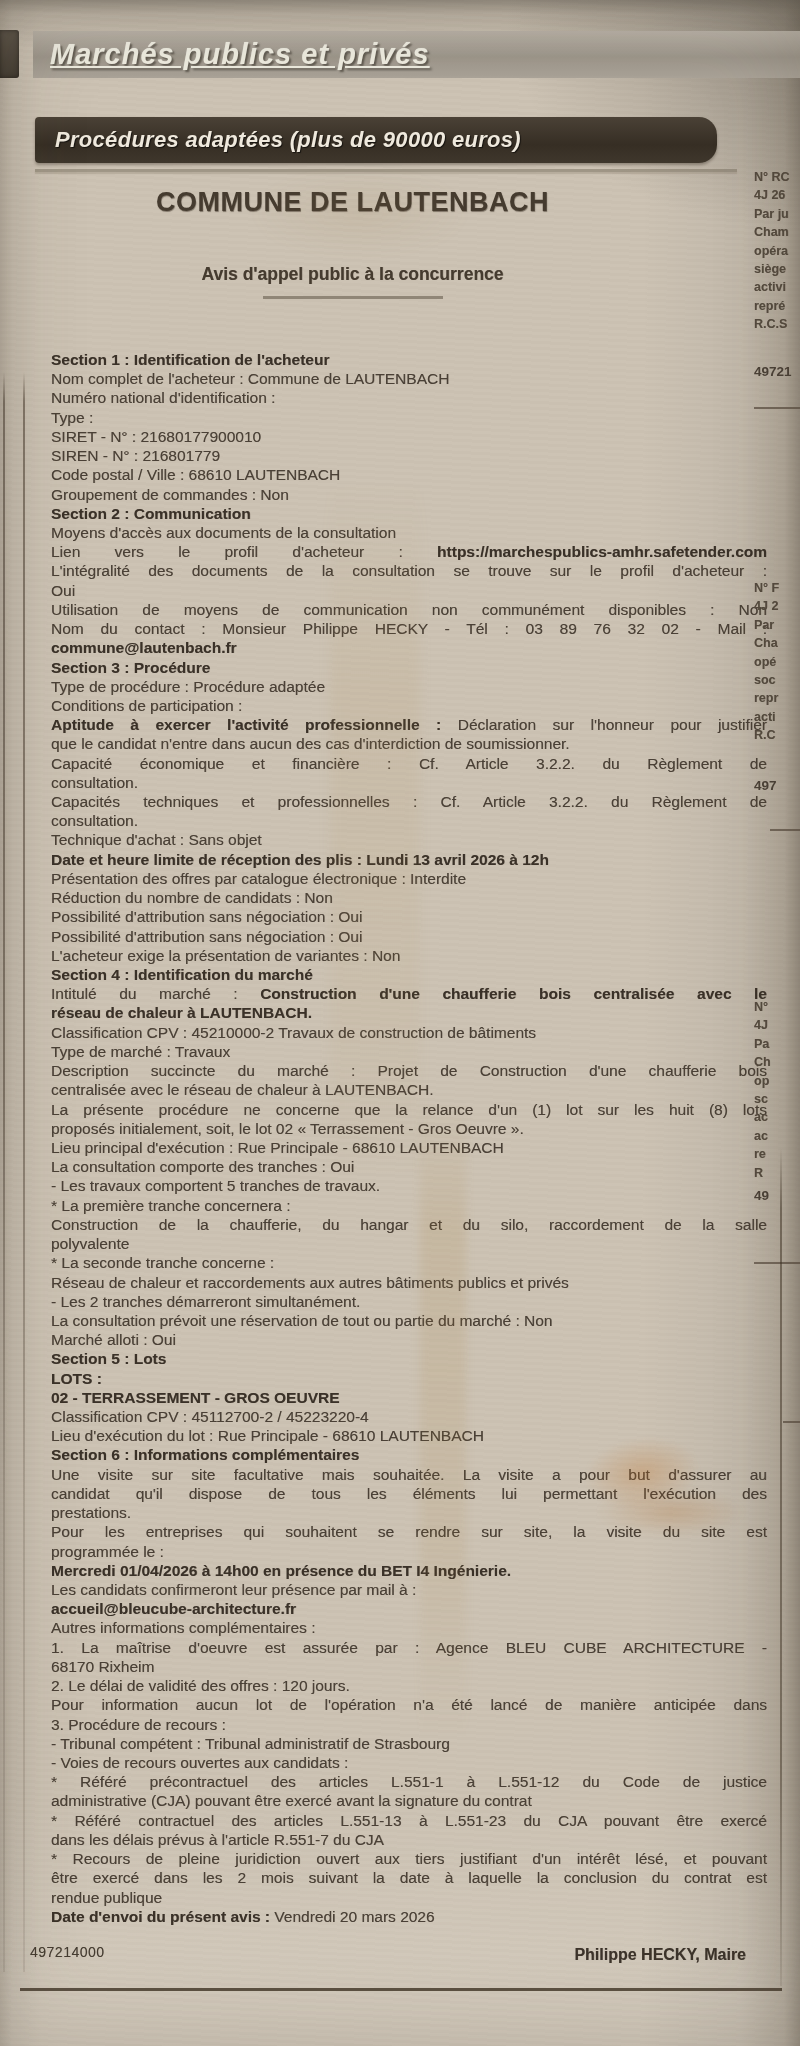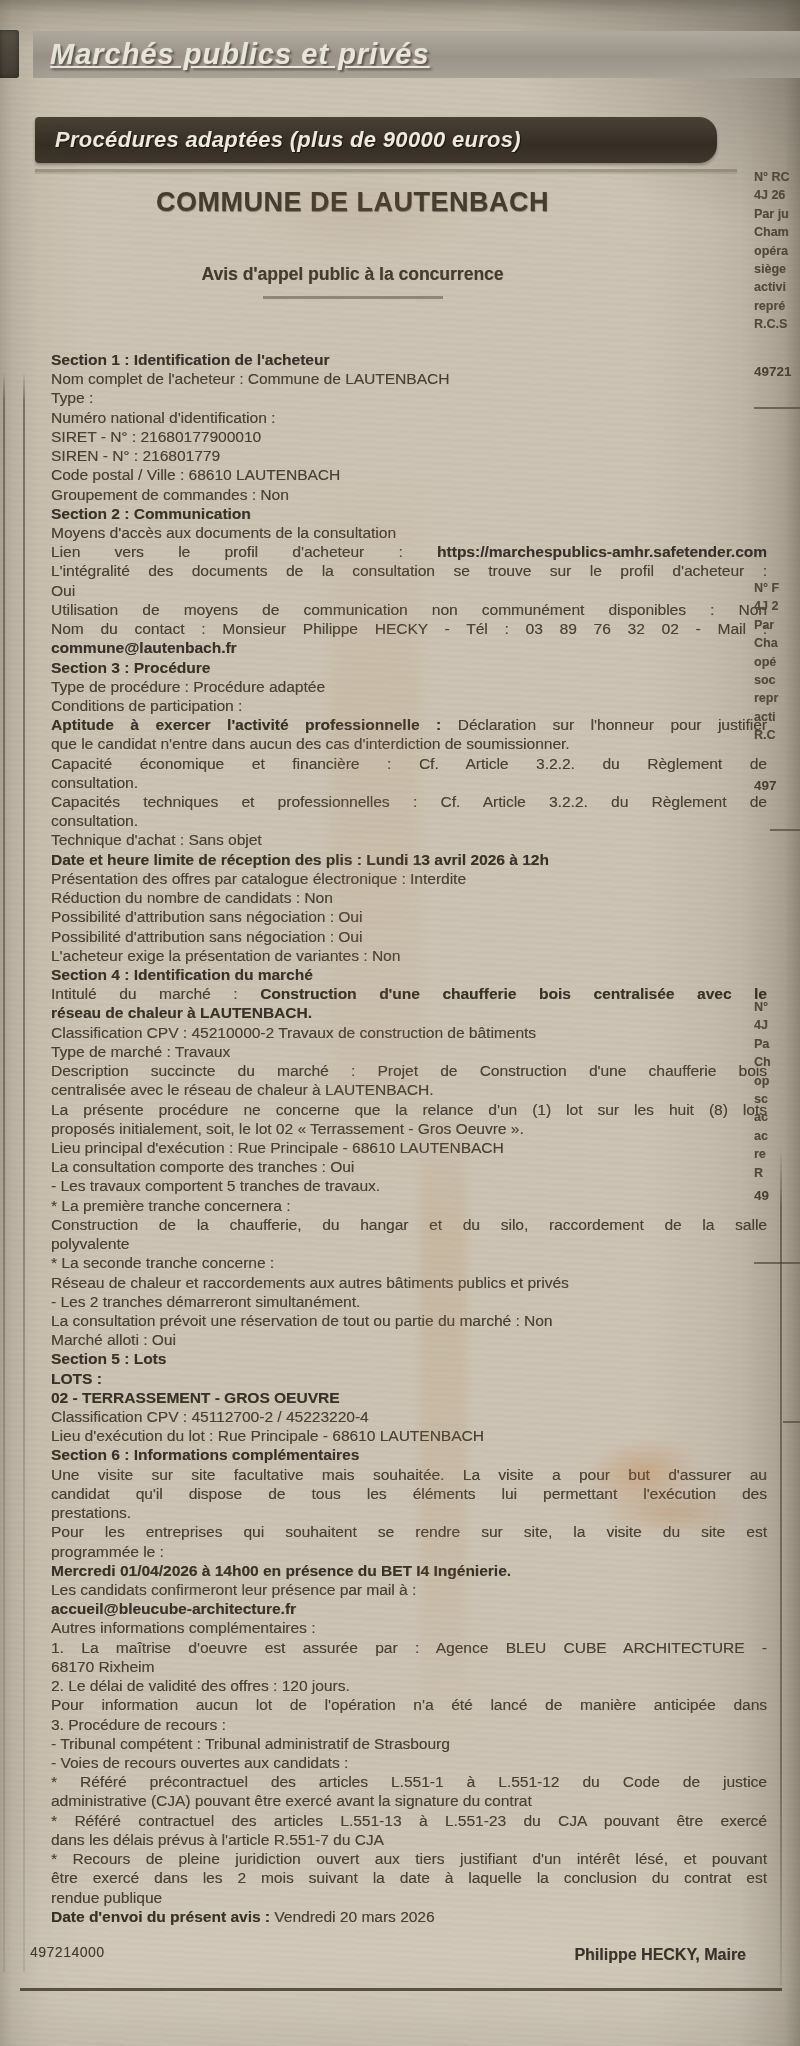--- a/index.html
+++ b/index.html
@@ -90,22 +90,22 @@
 
   <div class="abs header">
     <h1>COMMUNE DE LAUTENBACH</h1>
     <div class="subtitle">Avis d'appel public à la concurrence</div>
     <div class="subtitle-underline"></div>
   </div>
 
   <div class="abs" id="notice-lines">
       <p class="line"><b>Section 1 : Identification de l'acheteur</b></p>
       <p class="line"><span>Nom complet de l'acheteur : Commune de LAUTENBACH</span></p>
+      <p class="line"><span>Numéro national d'identification :</span></p>
       <p class="line"><span>Type :</span></p>
-      <p class="line"><span>Numéro national d'identification :</span></p>
       <p class="line"><span>SIRET - N° : 21680177900010</span></p>
       <p class="line"><span>SIREN - N° : 216801779</span></p>
       <p class="line"><span>Code postal / Ville : 68610 LAUTENBACH</span></p>
       <p class="line"><span>Groupement de commandes : Non</span></p>
       <p class="line"><b>Section 2 : Communication</b></p>
       <p class="line"><span>Moyens d'accès aux documents de la consultation</span></p>
       <p class="line jf"><span>Lien vers le profil d'acheteur : </span><b>https://marchespublics-amhr.safetender.com</b></p>
       <p class="line jf"><span>L'intégralité des documents de la consultation se trouve sur le profil d'acheteur :</span></p>
       <p class="line"><span>Oui</span></p>
       <p class="line jf"><span>Utilisation de moyens de communication non communément disponibles : Non</span></p>

